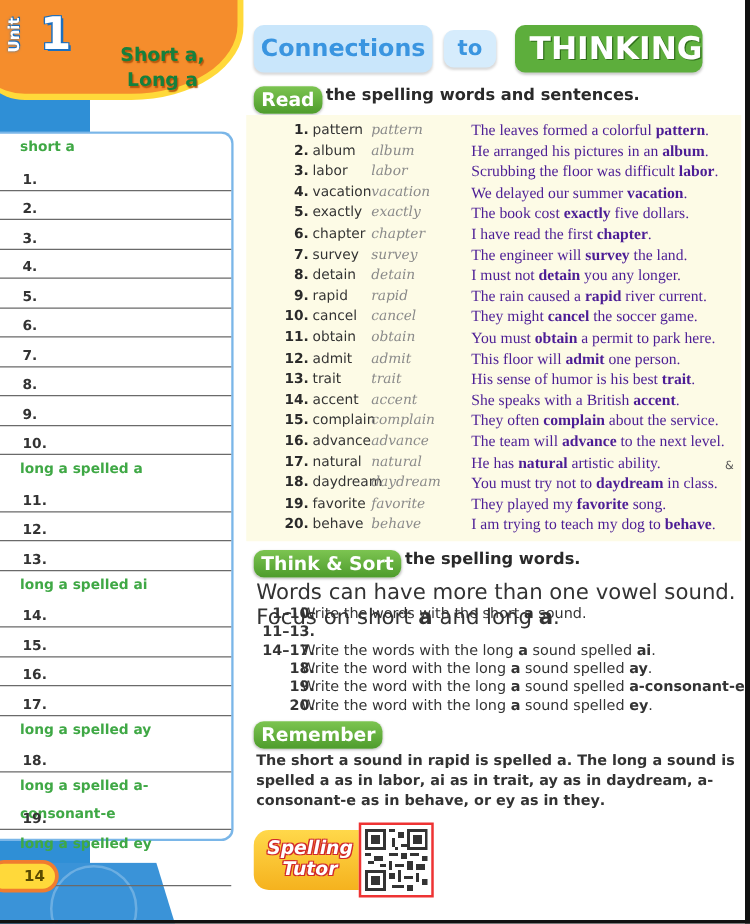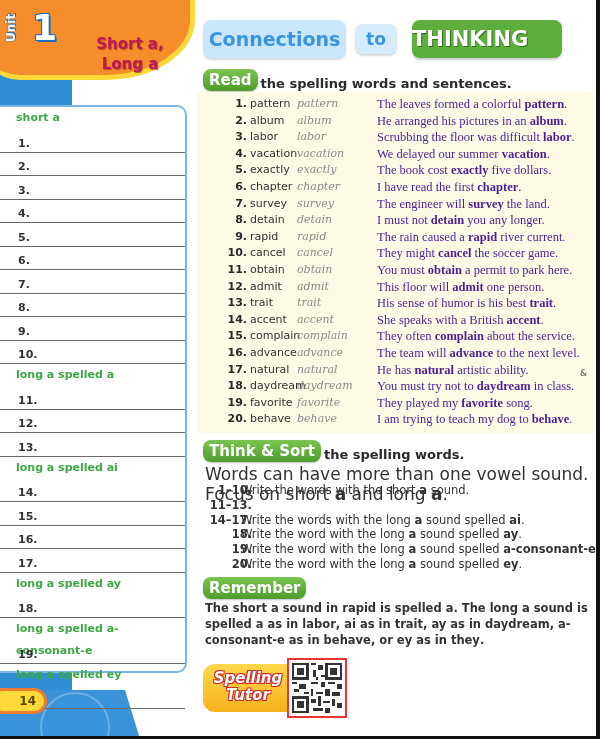--- a/index.html
+++ b/index.html
@@ -33,21 +33,21 @@
     font-family: "DejaVu Sans", sans-serif;
     text-shadow: 0 0 2px #1a6fc0, 1px 1px 0 #1a6fc0;
   }
   .unit-number {
     position: absolute; left: 32px; top: 8px; color: #fff; font-weight: bold;
     font-size: 36px; line-height: 40px;
     text-shadow: 2px 2px 0 #1a6fc0, -1px -1px 0 #1a6fc0, 1px -1px 0 #1a6fc0, -1px 1px 0 #1a6fc0;
   }
   .unit-title {
     position: absolute; left: 80px; top: 34px; width: 100px;
-    color: #be185d; font-weight: bold; font-size: 15px; line-height: 20px; text-align: center;
+    color: #15803d; font-weight: bold; font-size: 15px; line-height: 20px; text-align: center;
     text-shadow: 1px 1px 1px #b5560c;
   }
 
   
   .answer-panel {
     position: absolute; left: 0; top: 105px; width: 187px; height: 568px;
     background: #fff; border: 2px solid #7ab6e8; border-left: none;
     border-radius: 0 10px 10px 0;
   }
   .answer-panel .group-label {
@@ -77,27 +77,27 @@
   }
   .pill-to {
     position: absolute; left: 152px; top: 4px; width: 42px; height: 30px;
     background: #d6ecfc; border-radius: 8px;
     color: #3a95e0; font-weight: bold; font-size: 17px; line-height: 30px; text-align: center;
     box-shadow: 0 2px 2px rgba(0,0,0,0.15);
   }
   .pill-thinking {
     position: absolute; left: 209px; top: 0; width: 150px; height: 38px;
     background: #5dae3c; border-radius: 8px;
-    color: #fff; font-weight: bold; font-size: 21px; line-height: 38px; text-align: left;
+    color: #fff; font-weight: bold; font-size: 25px; line-height: 38px; text-align: right;
     box-shadow: 0 2px 2px rgba(0,0,0,0.2);
     text-shadow: 1px 1px 0 #2f6f1a;
   }
 
   
-  .section-head { position: absolute; left: 203px; display: flex; align-items: flex-end; }
+  .section-head { position: absolute; left: 203px; display: flex; align-items: flex-start; }
   .section-pill {
     background: linear-gradient(#7cc451, #4e9c2c); color: #fff; font-weight: bold;
     border-radius: 8px; padding: 0 6px; height: 22px; line-height: 22px; font-size: 15px;
     box-shadow: 0 1px 2px rgba(0,0,0,0.25);
   }
   .section-rest { font-size: 13px; font-weight: bold; margin-left: 3px; color: #2a2a2a; }
 
   
   .word-box {
     position: absolute; left: 197px; top: 92px; width: 396px; height: 341px;

